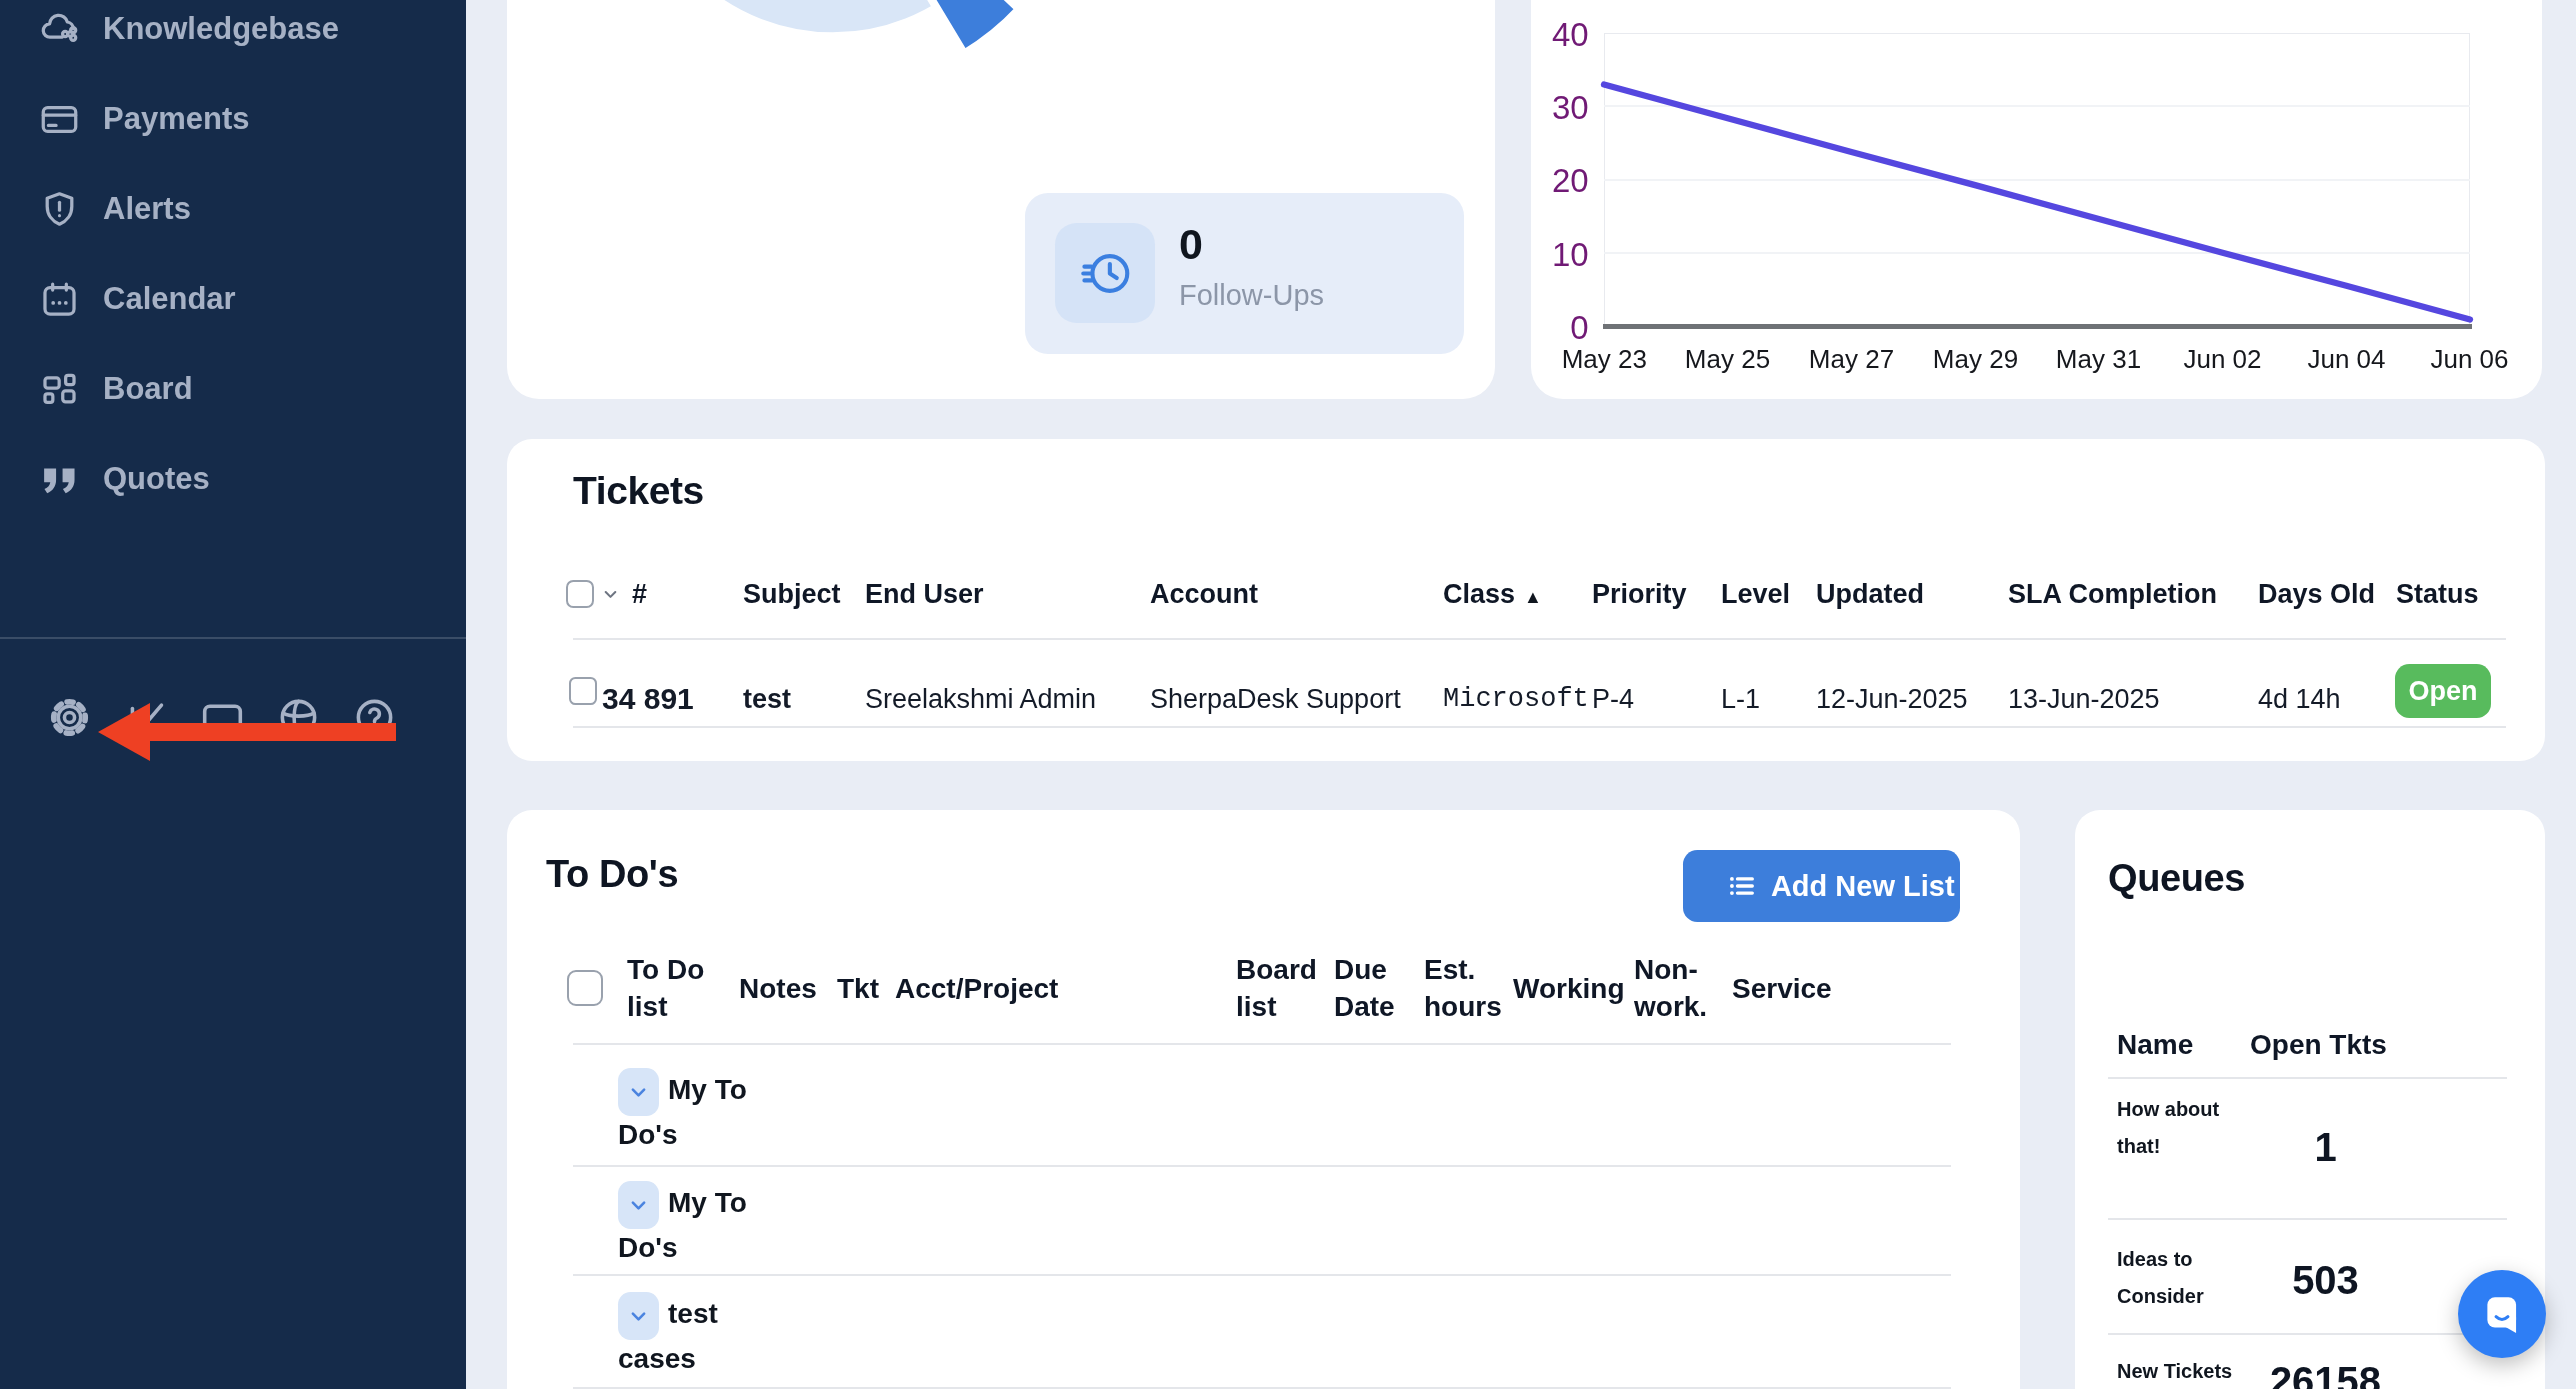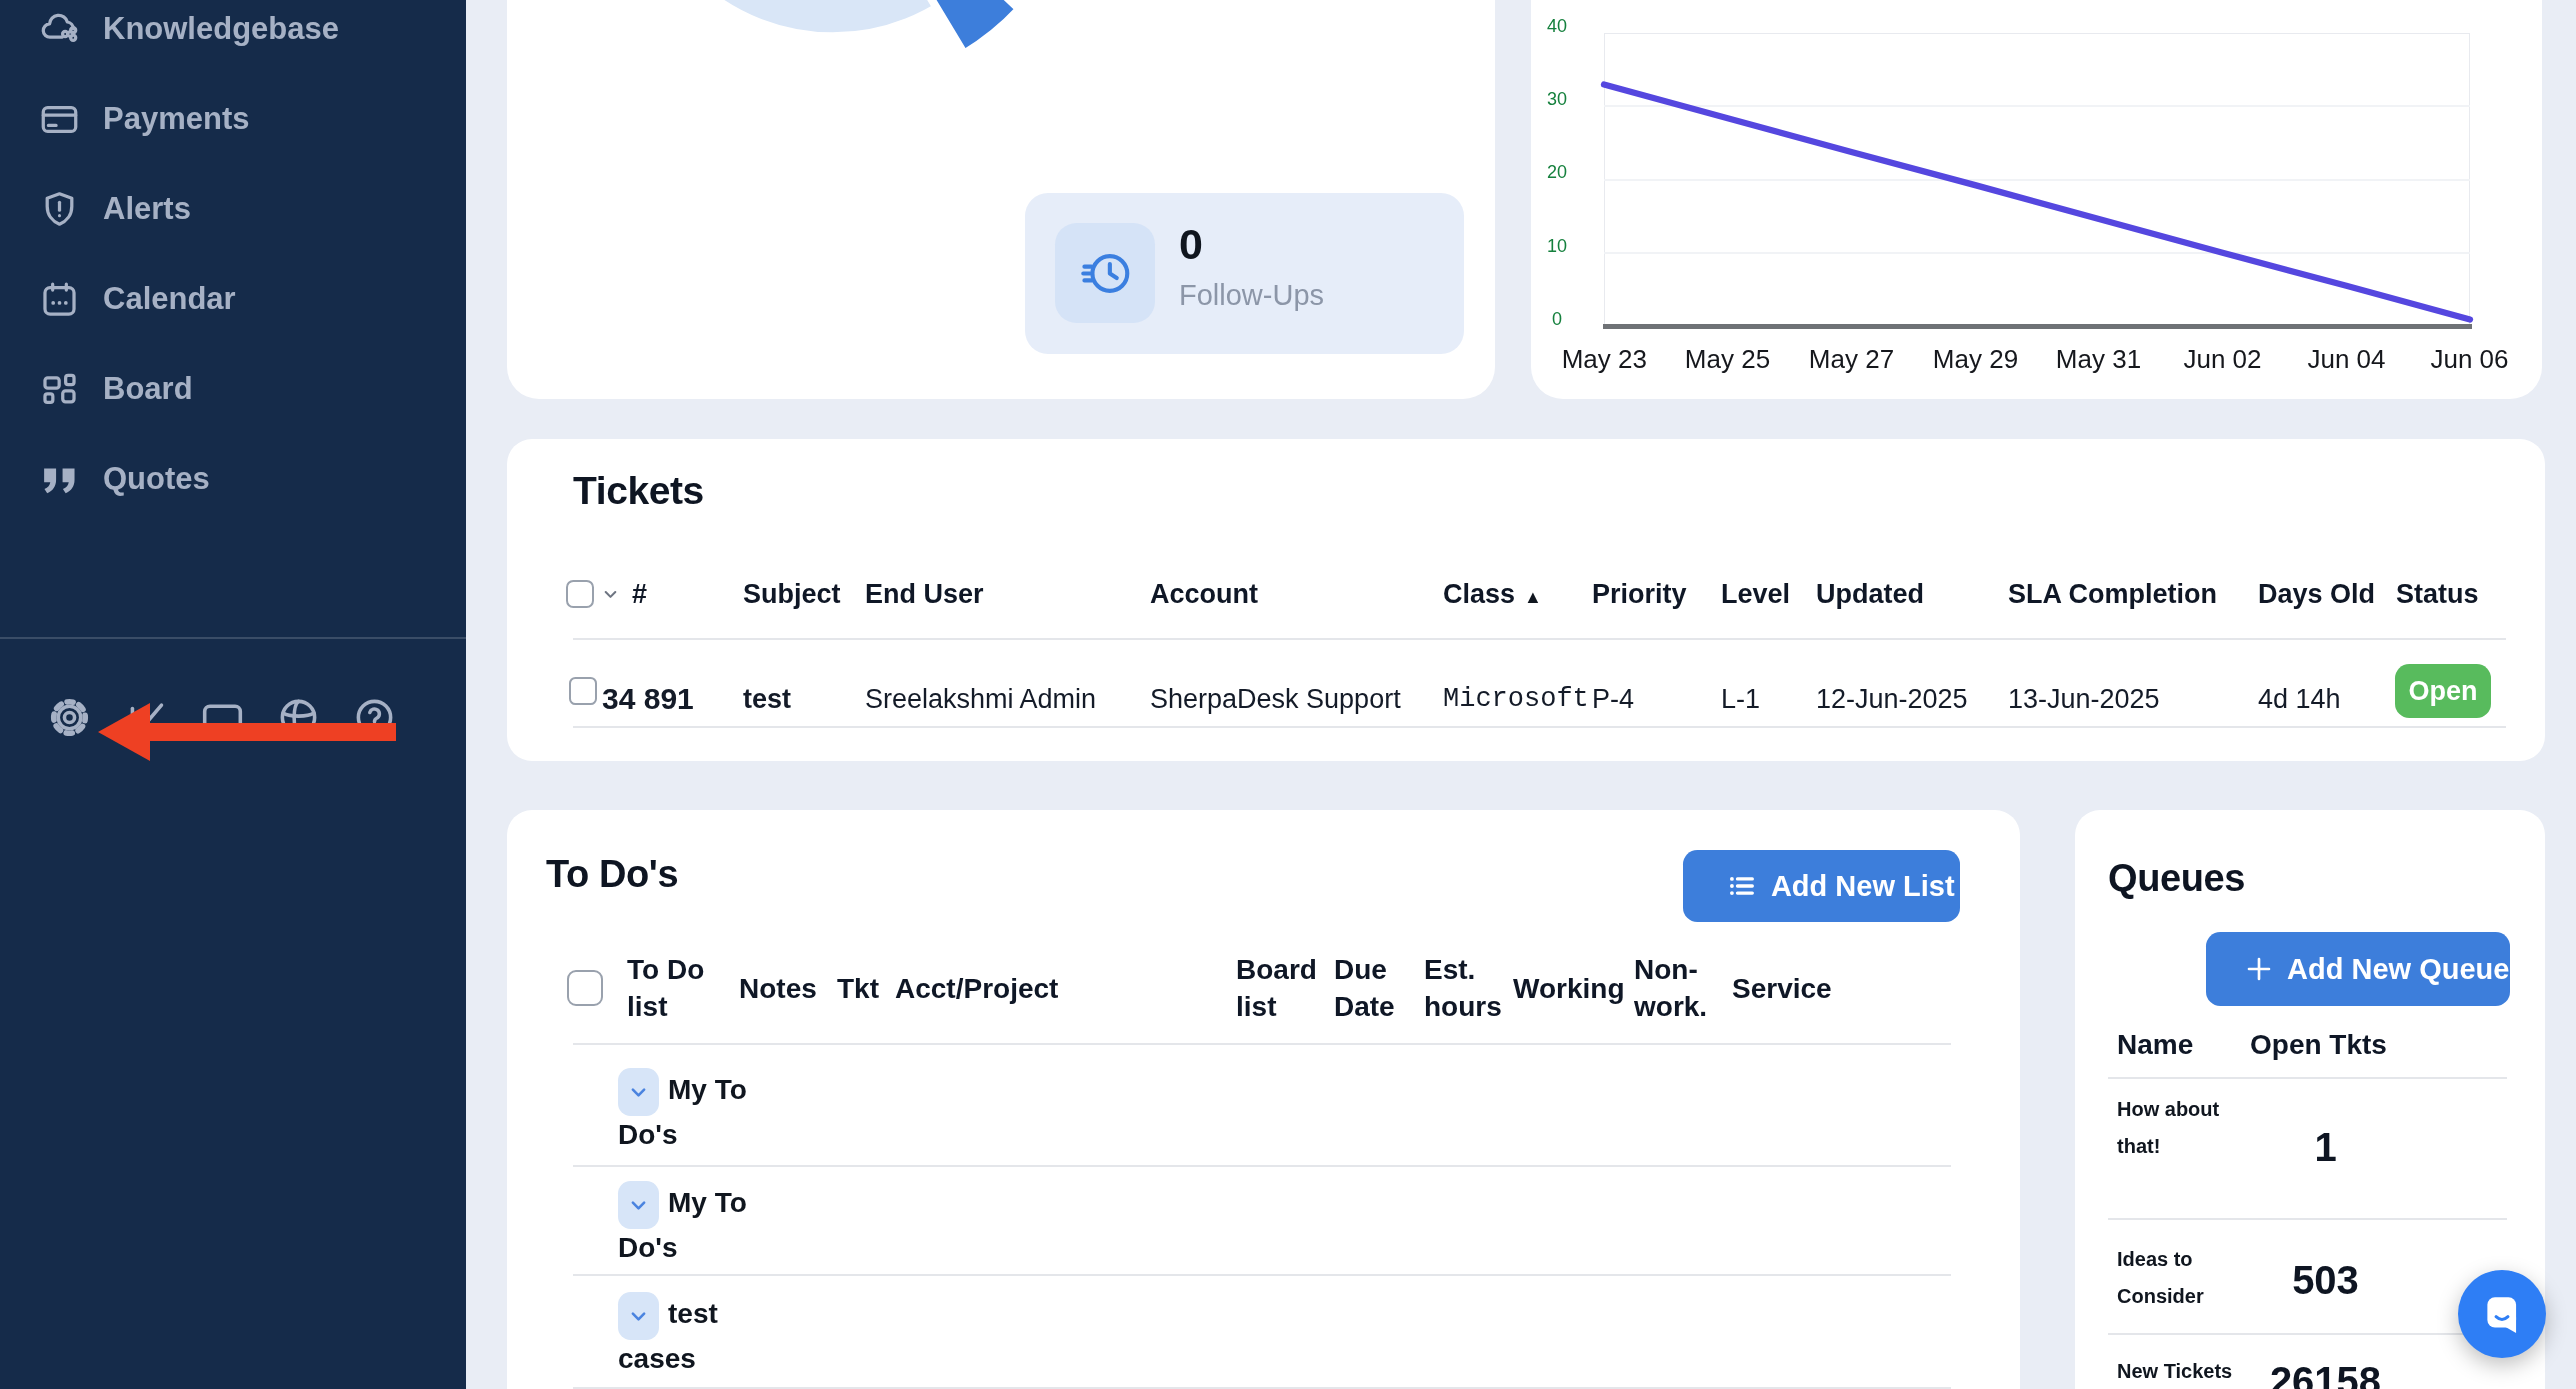--- a/index.html
+++ b/index.html
@@ -37,21 +37,21 @@
   .chip .tile { position:absolute; left:30px; top:30px; width:100px; height:100px; background:#D5E3F7; border-radius:21.5px;
                 display:flex; align-items:center; justify-content:center; color:#3B7FE0; }
   .chip .tile svg { width:55px; height:55px; }
   .chip .val { position:absolute; left:154px; top:27px; font-size:43px; font-weight:bold; color:#10161F; }
   .chip .lab { position:absolute; left:154px; top:86px; font-size:29px; color:#8C96A8; }
 
   
   .plotbox { position:absolute; border:1.8px solid #E8EAEF; border-bottom:none; }
   .gridline { position:absolute; height:1.8px; background:#F1F3F6; }
   .axisline { position:absolute; height:4.5px; background:#6F7276; }
-  .ytick { position:absolute; width:63px; text-align:center; font-size:18px; color:#15803d; }
+  .ytick { position:absolute; width:63px; text-align:right; font-size:33px; color:#701a75; }
   .xtick { position:absolute; width:143px; text-align:center; font-size:26px; color:#16181D; }
 
   
   .t-head { position:absolute; top:155px; transform:translateY(-50%); font-size:27px; font-weight:bold; color:#0F1726; white-space:nowrap; cursor:pointer; }
   .t-cell { position:absolute; top:252px; transform:translateY(-50%); font-size:27px; color:#141B28; white-space:nowrap;margin-top:8px; }
   .sep { position:absolute; height:1.8px; background:#E4E6EA; }
   .cb { position:absolute; transform:translateY(-50%); width:28px; height:28px; border:2.7px solid #99A1AD; border-radius:7.2px; background:#fff; cursor:pointer; }
   .caret { position:absolute; transform:translateY(-50%); width:23px; height:23px; color:#6F7683; cursor:pointer; }
   .sort-asc { font-size:18px; margin-left:9px; color:#10161F; }
   .badge { position:absolute; top:252px; transform:translateY(-50%); width:96px; height:54px; border-radius:14.3px;
@@ -315,28 +315,20 @@
 
     <div class="todo-name" style="left:111px; top:482px;"><span class="chev-btn"><svg viewBox="0 0 24 24" fill="none" stroke="currentColor" stroke-width="2.3" stroke-linecap="round" stroke-linejoin="round">
             <path d="M7 9.5l5 5 5-5"></path>
           </svg></span><span>test cases</span></div>
     <div class="sep" style="left:66px; top:577px; width:1378px;"></div>
   </div>
 
   <div class="card card-queues">
     <div class="sec-title" style="left:33px; top:47px; font-size:38px;">Queues</div>
 
-    <button class="btn" style="left:131px; top:122px; width:304px; height:74px; font-size:29px;">
-      <span class="ic" style="width:32px; height:32px; color:#fff;">
-        <svg viewBox="0 0 24 24" fill="none" stroke="currentColor" stroke-width="2" stroke-linecap="round">
-            <path d="M12 4.5v15M4.5 12h15"></path>
-          </svg>
-      </span>
-      <span>Add New Queue</span>
-    </button>
 
     <div class="q-head" style="left:42px;text-align:center;">Name</div>
     <div class="q-head" style="left:175px;">Open Tkts</div>
     <div class="sep" style="left:33px; top:267px; width:399px;"></div>
 
     <div class="q-name" style="left:42px; top:281px;">How about that!</div>
     <div class="q-val" style="top:315px;">1</div>
     <div class="sep" style="left:33px; top:408px; width:399px;"></div>
 
     <div class="q-name" style="left:42px; top:431px;">Ideas to Consider</div>

